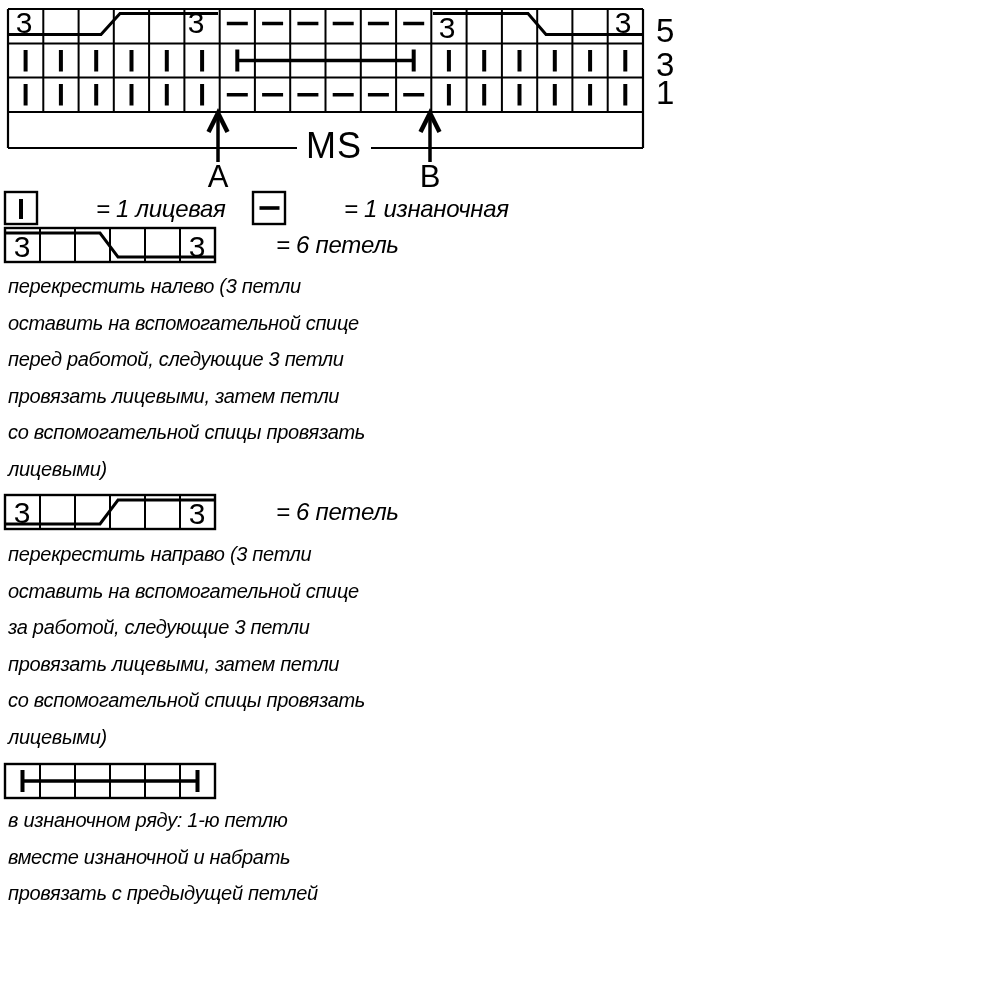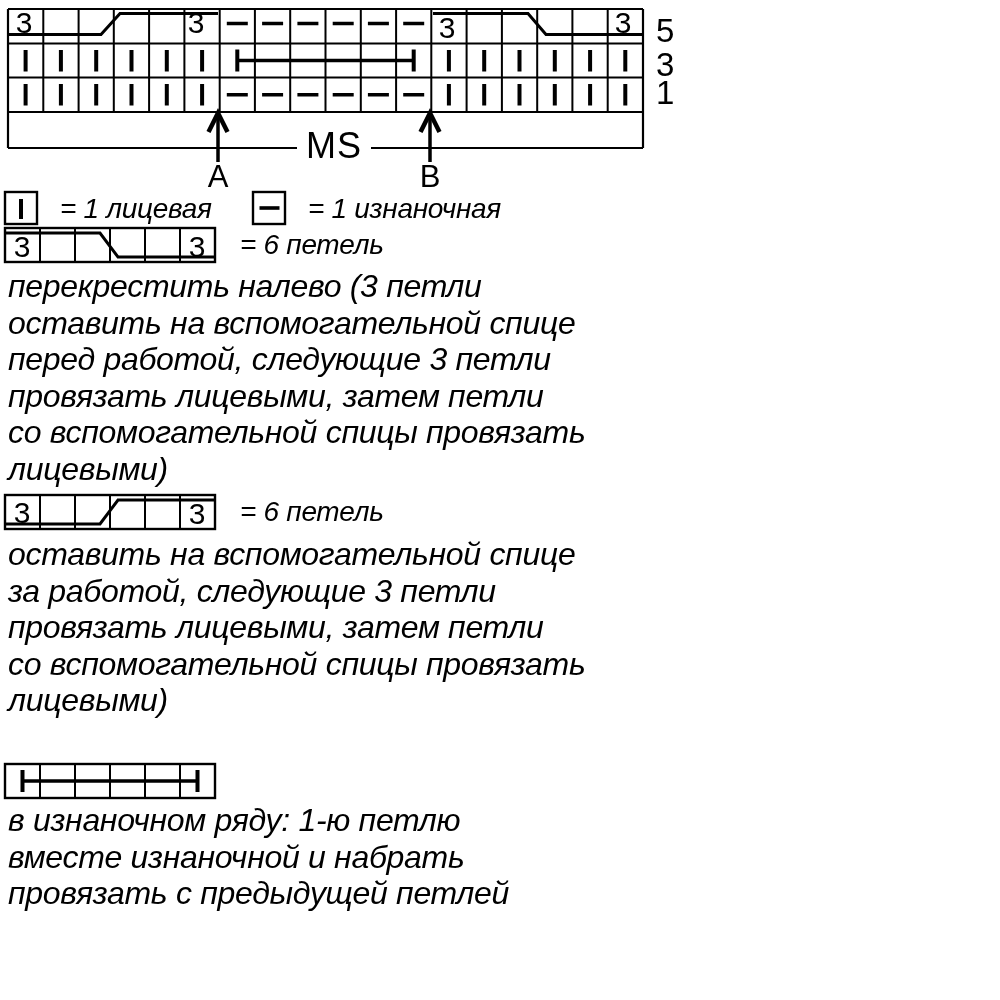--- a/index.html
+++ b/index.html
@@ -7,25 +7,25 @@
     position:relative;width:1000px;height:1000px;background:#ffffff;
     font-family:"Liberation Sans", sans-serif;color:#000;overflow:hidden;
   }
   svg{display:block;}
   svg .ink{stroke:#000;fill:none;}
   svg text{fill:#000;font-family:"Liberation Sans", sans-serif;}
   .chart-svg{position:absolute;left:0;top:0;}
   .legend-row{position:absolute;left:0;height:40px;width:700px;}
   .legend-row .sym{position:absolute;top:0;}
   .eq-label{
-    position:absolute;top:2px;font-style:italic;font-size:28px;line-height:34px;
-    letter-spacing:-0.3px;white-space:nowrap;
+    position:absolute;top:2px;font-style:italic;font-size:24px;line-height:34px;
+    letter-spacing:-0.3px;white-space:nowrap;margin-left:36px;
   }
   .desc{
-    position:absolute;left:8px;font-style:italic;font-size:32px;line-height:36.6px;
+    position:absolute;left:8px;font-style:italic;font-size:20px;line-height:36.6px;
     letter-spacing:-0.3px;white-space:nowrap;
   }
   .chart-num{font-size:30px;}
   .row-num{font-size:33px;}
   .ms-label{font-size:36px;letter-spacing:1px;}
   .ab-label{font-size:31px;}
   .legend-num{font-size:30px;}
 </style>
 </head>
 <body>
@@ -122,20 +122,21 @@
     <svg class="sym" style="left:3px;" width="214" height="38" viewBox="0 0 214 38">
       <rect class="ink" stroke-width="2.4" x="2" y="2" width="210" height="34"></rect>
       <path class="ink" stroke-width="2" d="M37 2V36M72 2V36M107 2V36M142 2V36M177 2V36"></path>
       <path class="ink" stroke-width="3" d="M2 31H97L115 7H212"></path>
       <text class="legend-num" x="19" y="29.5" text-anchor="middle">3</text>
       <text class="legend-num" x="194" y="31" text-anchor="middle">3</text>
     </svg>
     <span class="eq-label" style="left:240px;">= 6 петель</span>
   </div>
   <div class="desc" style="top:536px;">
+    <div>перекрестить направо (3 петли</div>
     <div>оставить на вспомогательной спице</div>
     <div>за работой, следующие 3 петли</div>
     <div>провязать лицевыми, затем петли</div>
     <div>со вспомогательной спицы провязать</div>
     <div>лицевыми)</div>
   </div>
 
   <div class="legend-row" style="top:762px;">
     <svg class="sym" style="left:3px;" width="214" height="38" viewBox="0 0 214 38">
       <rect class="ink" stroke-width="2.4" x="2" y="2" width="210" height="34"></rect>

